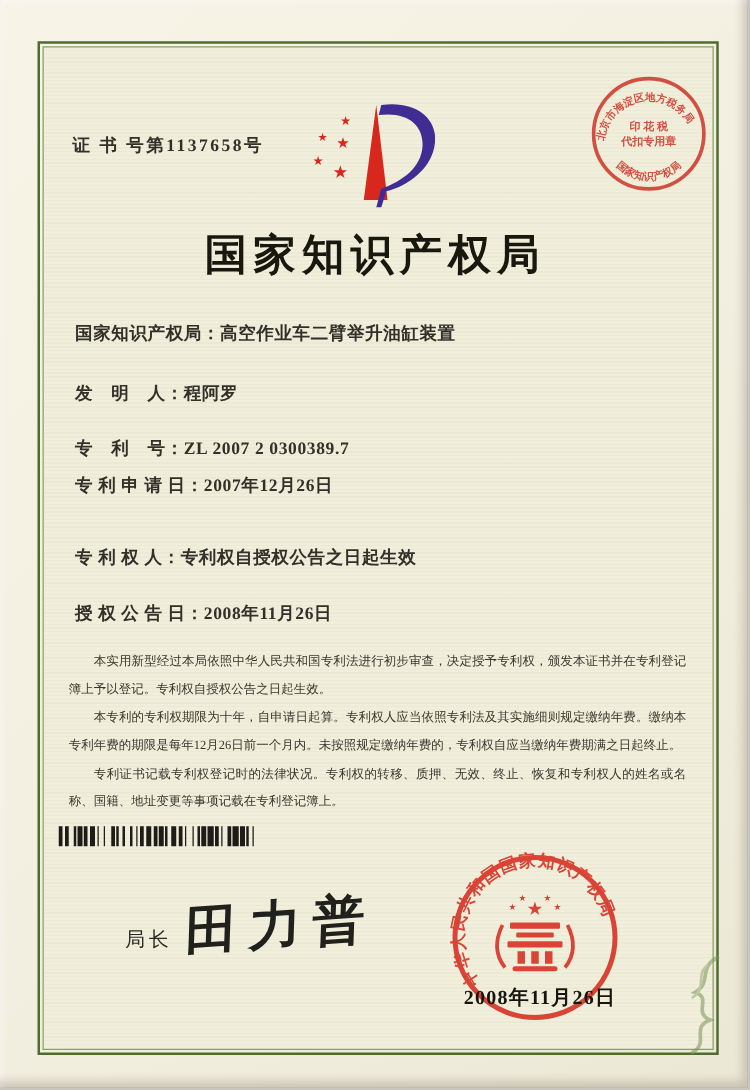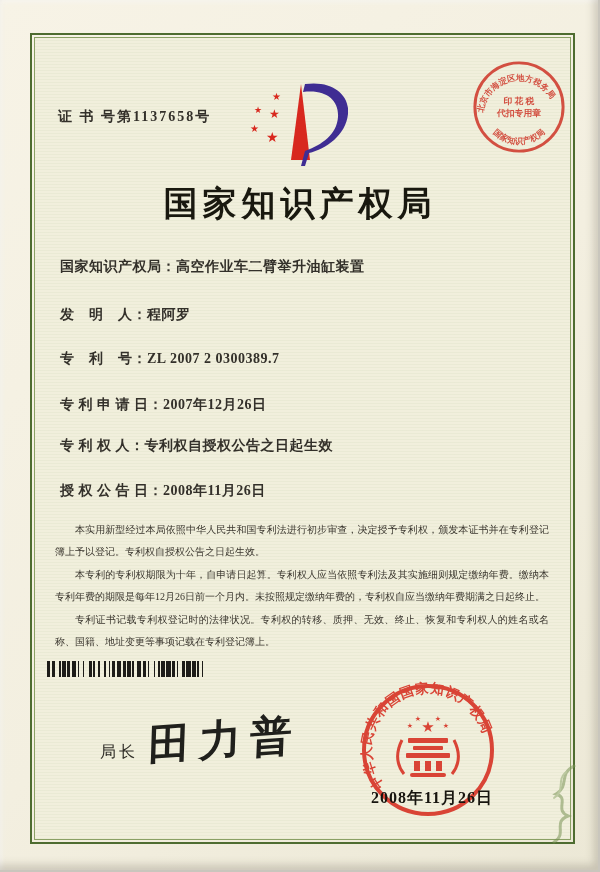--- a/index.html
+++ b/index.html
@@ -28,21 +28,21 @@
     position:absolute;left:58px;top:80px;font-size:14px;color:#33302a;
     letter-spacing:2px;font-weight:600;z-index:3;margin-top:28px;
   }
   .logo{position:absolute;left:244px;top:80px;width:104px;height:86px;z-index:2;}
   .title{
     position:absolute;left:0;top:181px;width:600px;text-align:center;
     font-size:34px;font-weight:bold;color:#19180f;letter-spacing:5px;z-index:2;
   }
   .fields{position:absolute;left:60px;top:0;width:480px;z-index:2;}
   .field{position:absolute;left:0;font-size:14px;color:#33302a;font-weight:600;letter-spacing:.5px;white-space:nowrap;}
-  .f1{top:258px}.f2{top:306px}.f3{top:350px}.f4{top:396px}.f5{top:437px}.f6{top:482px}
+  .f1{top:258px}.f2{top:306px}.f3{top:350px}.f4{top:380px}.f5{top:437px}.f6{top:482px}
   .paras{
     position:absolute;left:55px;top:519px;width:494px;z-index:2;
     font-size:10px;line-height:22px;color:#3a362e;text-align:justify;
   }
   .paras p{margin:0 0 1px 0;text-indent:2em;}
   .barcode{
     position:absolute;left:47px;top:661px;width:305px;height:16px;z-index:2;
     display:flex;align-items:stretch;
   }
   .barcode i{display:block;height:100%;}

